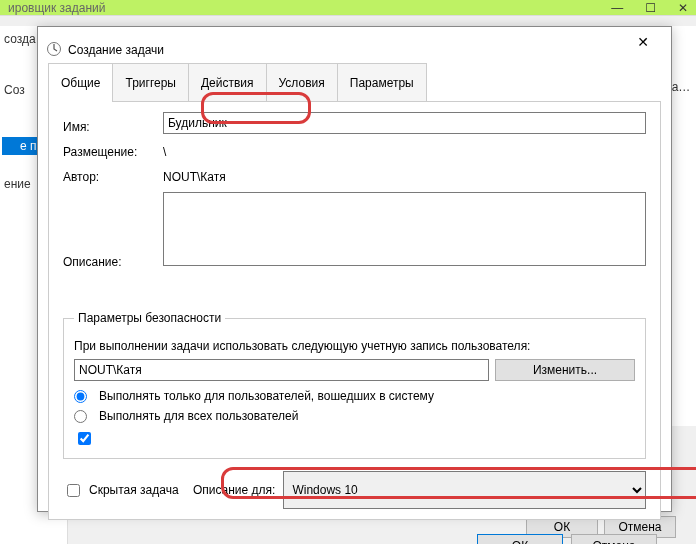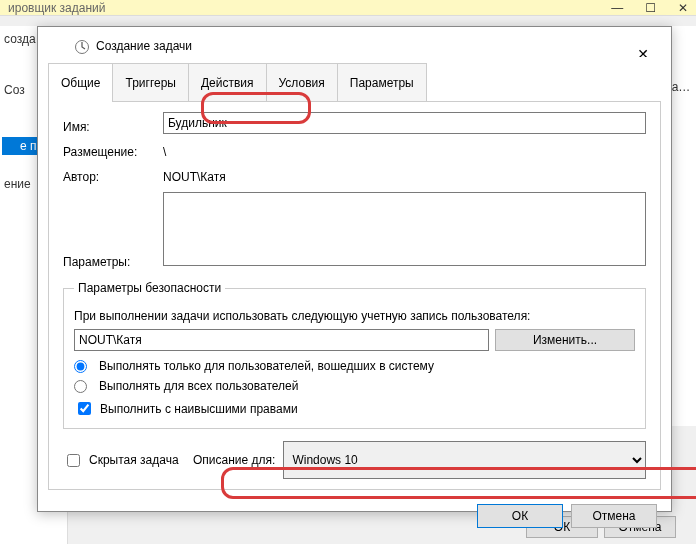--- a/index.html
+++ b/index.html
@@ -1,29 +1,29 @@
 <!DOCTYPE html>
 <html><head>
 <meta charset="utf-8">
 <style>
   * { box-sizing: border-box; font-family: "Segoe UI", Tahoma, sans-serif; font-size: 12px; }
   body { margin: 0; width: 696px; height: 544px; background: #f0f0f0; overflow: hidden; position: relative; }
   
-  .bg-window { position: absolute; top: 0; left: 0; right: 0; height: 16px; background: #fef9c3; border-bottom: 1px solid #ddd; display: flex; align-items: center; justify-content: space-between; padding: 0 8px; color: #666; }
+  .bg-window { position: absolute; top: 0; left: 0; right: 0; height: 16px; background: #bef264; border-bottom: 1px solid #ddd; display: flex; align-items: center; justify-content: space-between; padding: 0 8px; color: #666; }
   .bg-window .controls { display: flex; gap: 22px; color: #333; }
   .bg-sidebar { position: absolute; top: 26px; left: 0; width: 68px; bottom: 0; background: #fff; border-right: 1px solid #ddd; font-size: 11px; }
   .bg-sidebar-txt { padding: 6px 4px; color: #333; white-space: nowrap; overflow: hidden; }
   .bg-sidebar-txt.hl { background: #0078d7; color: #fff; display: inline-block; padding: 2px 18px; margin: 4px 2px; }
   .bg-right { position: absolute; top: 26px; right: 0; width: 36px; height: 400px; background: #fff; border-left: 1px solid #ddd; font-size: 11px; padding: 4px 2px; }
   .bg-right .item { padding: 50px 2px; color: #333; }
   .bg-bottom-btn { position: absolute; bottom: 6px; right: 20px; display: flex; gap: 6px; }
   .bg-bottom-btn button { width: 72px; height: 22px; background: #e1e1e1; border: 1px solid #adadad; }
 
   .dialog { position: absolute; top: 26px; left: 37px; width: 635px; height: 486px; background: #fff; border: 1px solid #888; box-shadow: 0 2px 12px rgba(0,0,0,0.25); display: flex; flex-direction: column; }
-  .titlebar { height: 30px; display: flex; align-items: flex-start; padding: 12px 8px; margin-left: 28px; }
+  .titlebar { height: 30px; display: flex; align-items: flex-end; padding: 0 8px; }
   .titlebar .icon-slot { width: 16px; height: 16px; margin-right: 6px; display: inline-flex; align-items: center; justify-content: center; }
   .titlebar .title-txt { flex: 1; color: #000; }
   .titlebar .close { width: 40px; height: 30px; display: flex; align-items: center; justify-content: center; cursor: pointer; font-size: 14px; }
 
   .tabstrip { display: flex; padding: 6px 10px 0 10px; background: #fff; }
   .tab { padding: 12px 12px; border: 1px solid #ccc; border-bottom: none; background: #f5f5f5; margin-right: -1px; cursor: pointer; position: relative; }
   .tab.active { background: #fff; z-index: 2; border-color: #ccc; }
   .tab-content-wrap { flex: 1; margin: 0 10px 6px 10px; border: 1px solid #ccc; margin-top: -1px; padding: 10px 14px 8px 14px; background: #fff; position: relative; display: flex; flex-direction: column; }
 
   .form-row { display: flex; align-items: flex-end; margin-bottom: 8px; }
@@ -52,21 +52,21 @@
   .bottom-row { display: flex; align-items: center; margin-top: 6px; padding: 4px 0 2px 0; }
   .hidden-check { display: flex; align-items: center; gap: 6px; width: 130px; }
   .config-lbl { margin-right: 8px; }
   .config-select { flex: 1; height: 38px; border: 1px solid #7a7a7a; background: #f0f0f0; padding: 0 4px; }
 
   .dlg-buttons { display: flex; justify-content: flex-end; gap: 8px; padding: 8px 14px 12px 0; }
   .dlg-buttons button { width: 86px; height: 24px; border: 1px solid #adadad; background: #e1e1e1; cursor: pointer; }
   .dlg-buttons button.primary { border: 1px solid #0078d7; background: #e1e1e1; }
 
   .form-top { flex: 0 0 auto; }
-  .form-rest { flex: 1; display: flex; flex-direction: column; justify-content: flex-end; }
+  .form-rest { flex: 1; display: flex; flex-direction: column; justify-content: flex-end; margin-top: 30px; }
 </style>
 </head>
 <body>
 
 <div class="bg-window">
   <span>ировщик заданий</span>
   <span class="controls">
     <span>—</span>
     <span>☐</span>
     <span>✕</span>
@@ -118,21 +118,21 @@
       </div>
       <div class="form-row">
         <label class="lbl">Размещение:</label>
         <div class="val static-val">\</div>
       </div>
       <div class="form-row">
         <label class="lbl">Автор:</label>
         <div class="val static-val">NOUT\Катя</div>
       </div>
       <div class="form-row">
-        <label class="lbl">Параметры:</label>
+        <label class="lbl">Описание:</label>
         <div class="val"><textarea class="desc-area" style=""></textarea></div>
       </div>
     </div>
 
     <div class="form-rest">
       <fieldset class="security">
         <legend>Параметры безопасности</legend>
         <div class="sec-line">При выполнении задачи использовать следующую учетную запись пользователя:</div>
         <div class="acct-row">
           <input type="text" readonly="" value="NOUT\Катя" style="">
@@ -141,21 +141,20 @@
         <div class="radio-row">
           <input type="radio" name="runmode" checked="" style="">
           <span>Выполнять только для пользователей, вошедших в систему</span>
         </div>
         <div class="radio-row">
           <input type="radio" name="runmode" style="">
           <span>Выполнять для всех пользователей</span>
         </div>
         <div class="check-row">
           <input type="checkbox" checked="" style="">
-          <span>Выполнить с наивысшими правами</span>
         </div>
       </fieldset>
 
       <div class="bottom-row">
         <div class="hidden-check">
           <input type="checkbox" style="">
           <span>Скрытая задача</span>
         </div>
         <span class="config-lbl">Описание для:</span>
         <select class="config-select">

